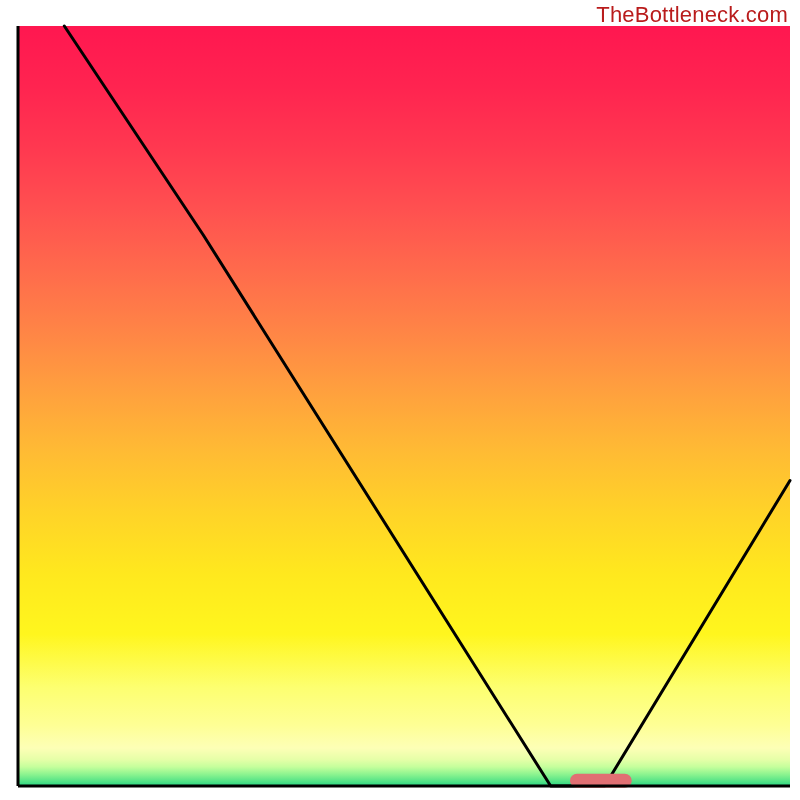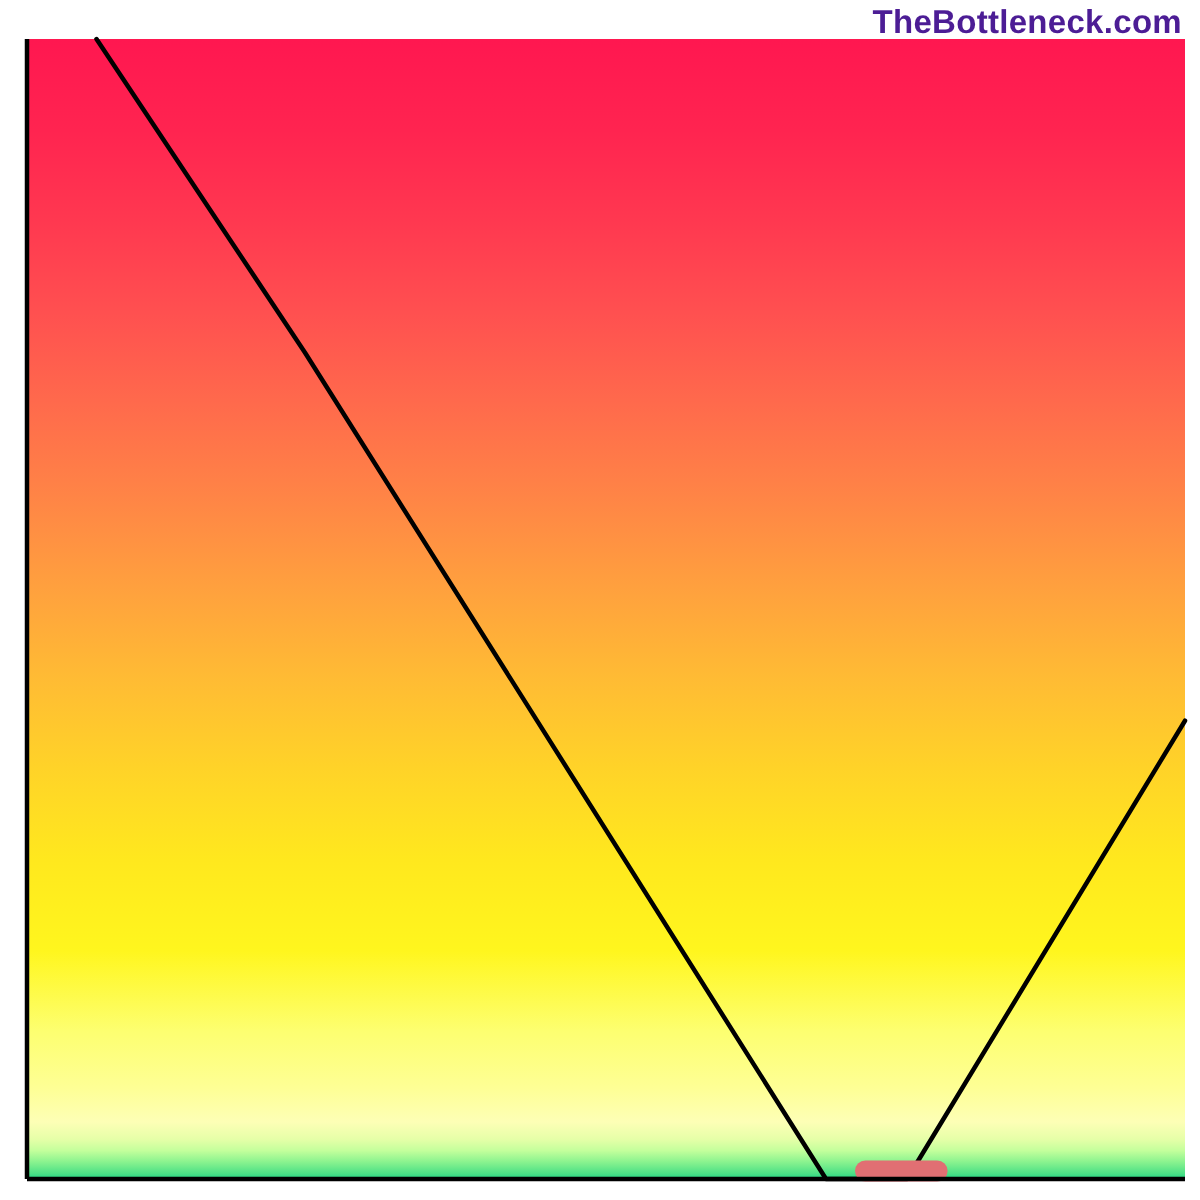--- a/index.html
+++ b/index.html
@@ -14,22 +14,22 @@
     position: relative;
     width: 800px;
     height: 800px;
   }
   .attribution {
     position: absolute;
     top: 2px;
     right: 12px;
     font-family: Arial, Helvetica, sans-serif;
     font-size: 22px;
-    font-weight: bold;
-    color: #4c1d95;
+    font-weight: normal;
+    color: #b91c1c;
     letter-spacing: 0.2px;
   }
   svg.chart {
     position: absolute;
     top: 0;
     left: 0;
   }
 </style>
 </head>
 <body>

